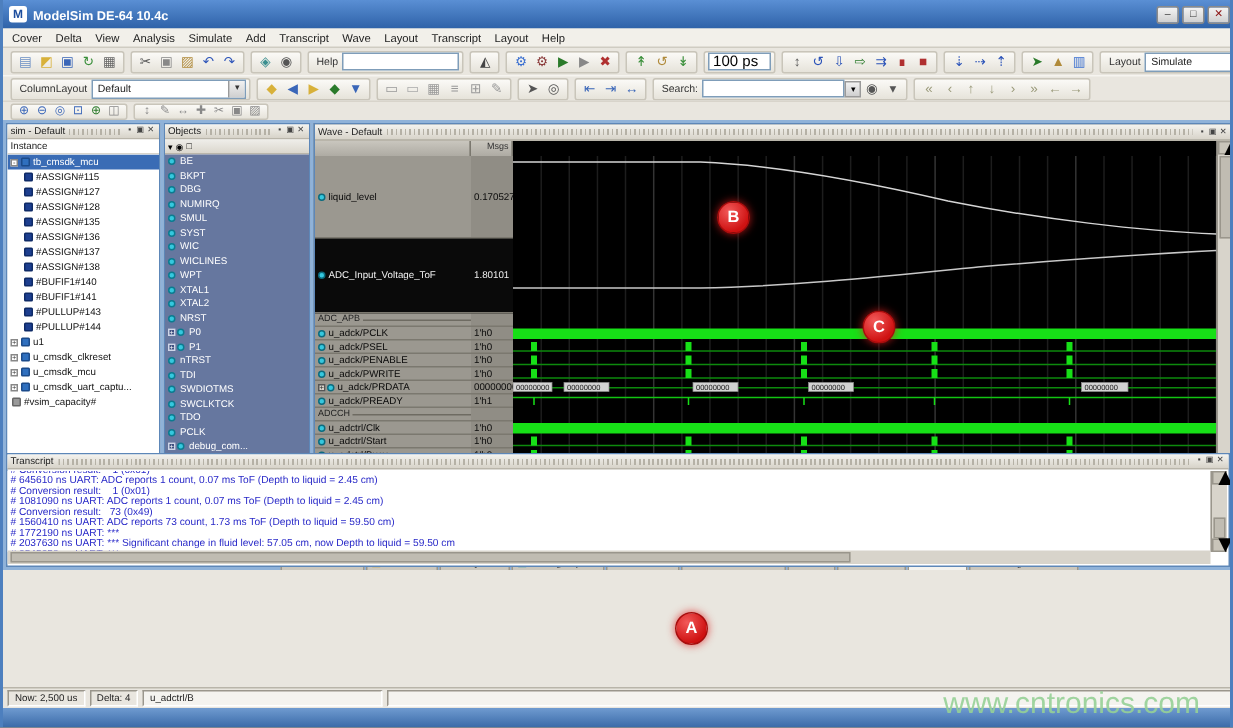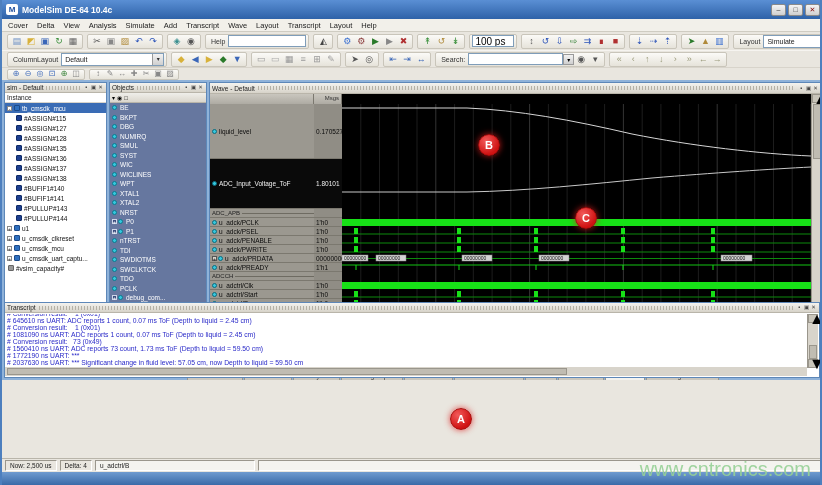--- a/index.html
+++ b/index.html
@@ -133,21 +133,21 @@
   #bottomstrip{position:absolute;left:0;top:472px;width:822px;height:13px;
     background:linear-gradient(#6f9bd0,#3a6aa8);}
   
   .badge{position:absolute;width:22px;height:22px;border-radius:50%;
     background:radial-gradient(circle at 35% 30%,#f25a5a,#cf1212 70%);
     border:1px solid #a80d0d;color:#fff;font-size:11px;font-weight:bold;text-align:center;line-height:21px;
     box-shadow:0 0 6px rgba(220,30,30,.8);z-index:50;}
   #badge-a{left:448px;top:408px;}
   #badge-b{left:476px;top:134px;}
   #badge-c{left:573px;top:207px;}
-  #watermark{position:absolute;right:9px;bottom:4px;font-size:20px;color:rgba(150,208,150,.9);z-index:60;}
+  #watermark{position:absolute;right:20px;bottom:4px;font-size:20px;color:rgba(150,208,150,.9);z-index:60;}
 </style>
 </head>
 <body>
 
 <div id="app">
 
   <div id="titlebar">
     <div id="applogo">M</div>
     <div id="apptitle">ModelSim DE-64 10.4c</div>
     <div class="winbtn">–</div>

